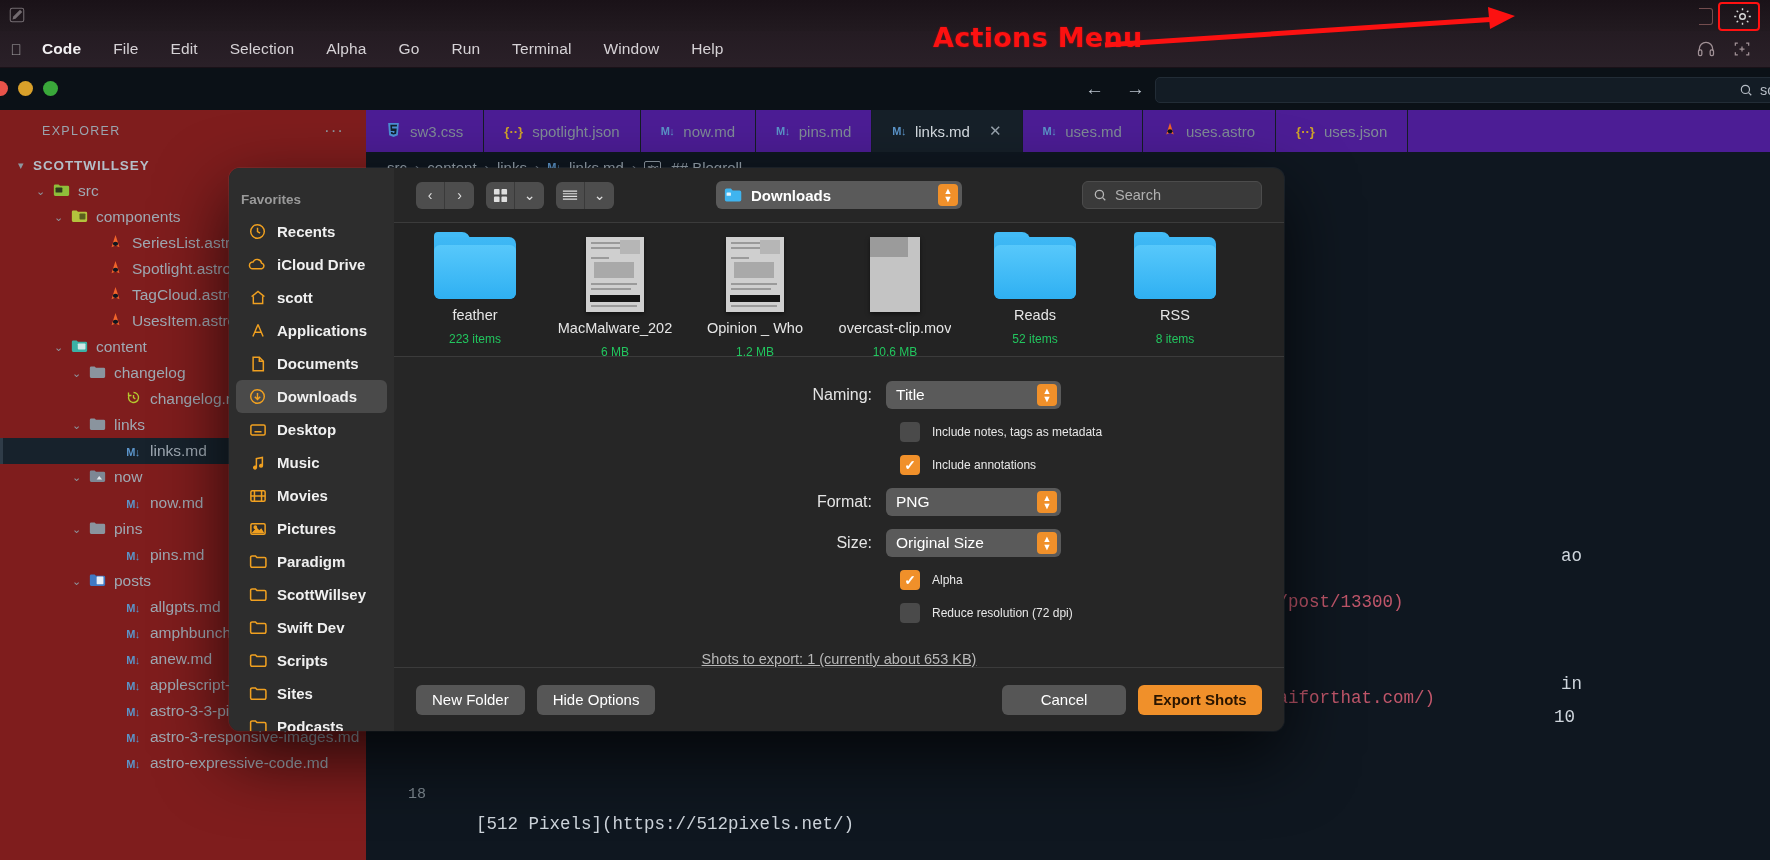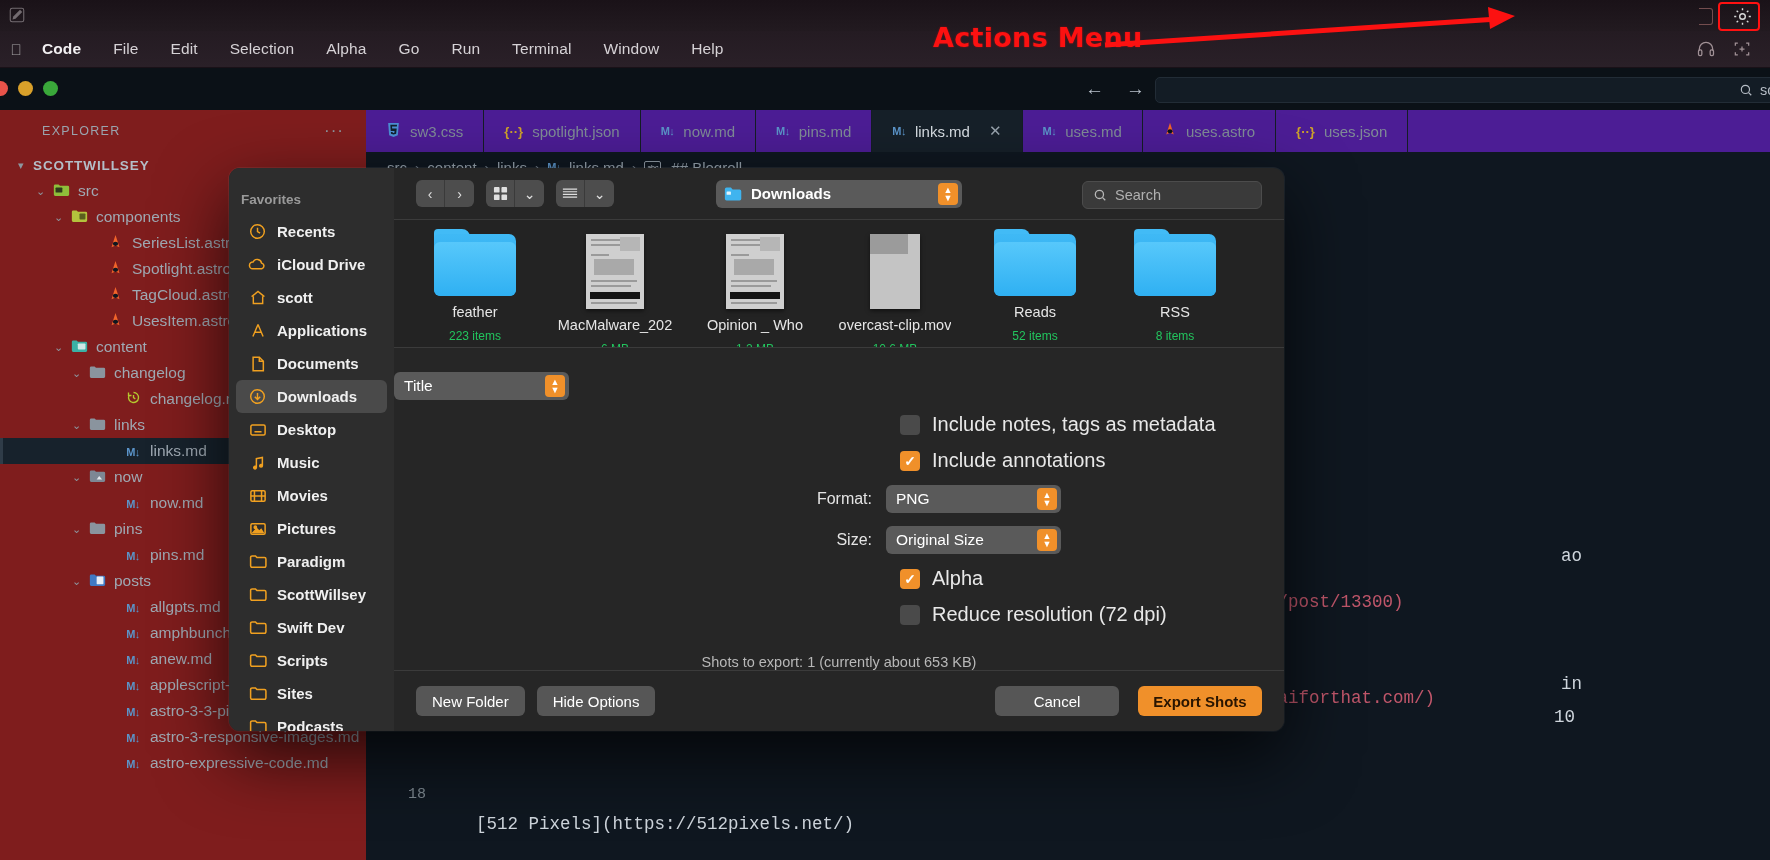--- a/index.html
+++ b/index.html
@@ -285,38 +285,38 @@
     display: flex; align-items: center; gap: 12px;
     padding-left: 506px; margin-bottom: 13px;
   }
   .cbox {
     width: 20px; height: 20px; border-radius: 4px; flex: 0 0 auto;
     display: flex; align-items: center; justify-content: center;
     font-size: 14px; color: #fff; font-weight: bold;
   }
   .cbox.off { background: #4a4a4a; }
   .cbox.on { background: #f0902a; }
-  .cbox-label { font-size: 20px; color: #e8e8e8; }
+  .cbox-label { font-size: 12px; color: #e8e8e8; }
   .shots-line {
-    text-align: center; font-size: 14.5px; color: #b8b8b8; margin-top: 28px;
+    text-align: center; font-size: 14.5px; color: #b8b8b8; margin-top: 28px; text-decoration: underline;
   }
 
   .dlg-footer {
     height: 64px; border-top: 1px solid #3b3b3b;
     display: flex; align-items: center; padding: 0 22px; gap: 12px;
     background: #262626;
   }
   .btn {
     height: 30px; padding: 0 16px; border-radius: 6px;
     background: #565656; color: #fff; font-size: 15px;
     display: flex; align-items: center; justify-content: center;
     white-space: nowrap;
   }
   .btn.primary { background: #f0902a; color: #2a1500; font-weight: 600;}
-  .footer-right { margin-left: auto; display: flex; gap: 19px; }
+  .footer-right { margin-left: auto; display: flex; gap: 12px; }
 
   
   .anno-text {
     position: absolute; left: 933px; top: 22px;
     color: #fc1111; font-size: 27px; font-weight: bold;
     font-family: "DejaVu Sans", sans-serif; letter-spacing: .3px;
     text-shadow: 0 0 2px rgba(255,0,0,.5);
   }
   .anno-arrow { position: absolute; left: 1100px; top: 5px; }
 </style>
@@ -876,20 +876,21 @@
               <div class="front"></div>
             </div>
             <div class="fname">RSS</div>
             <div class="fsize">8 items</div>
           </div>
         </div>
 
       <div class="options">
 
         <div class="opt-row">
+          <div class="opt-label">Naming:</div>
           <div class="opt-popup">
             <span>Title</span>
             <span class="stepper">▲<br>▼</span>
           </div>
         </div>
 
         <div class="opt-check-row">
           <div class="cbox off"></div>
           <span class="cbox-label">Include notes, tags as metadata</span>
         </div>

